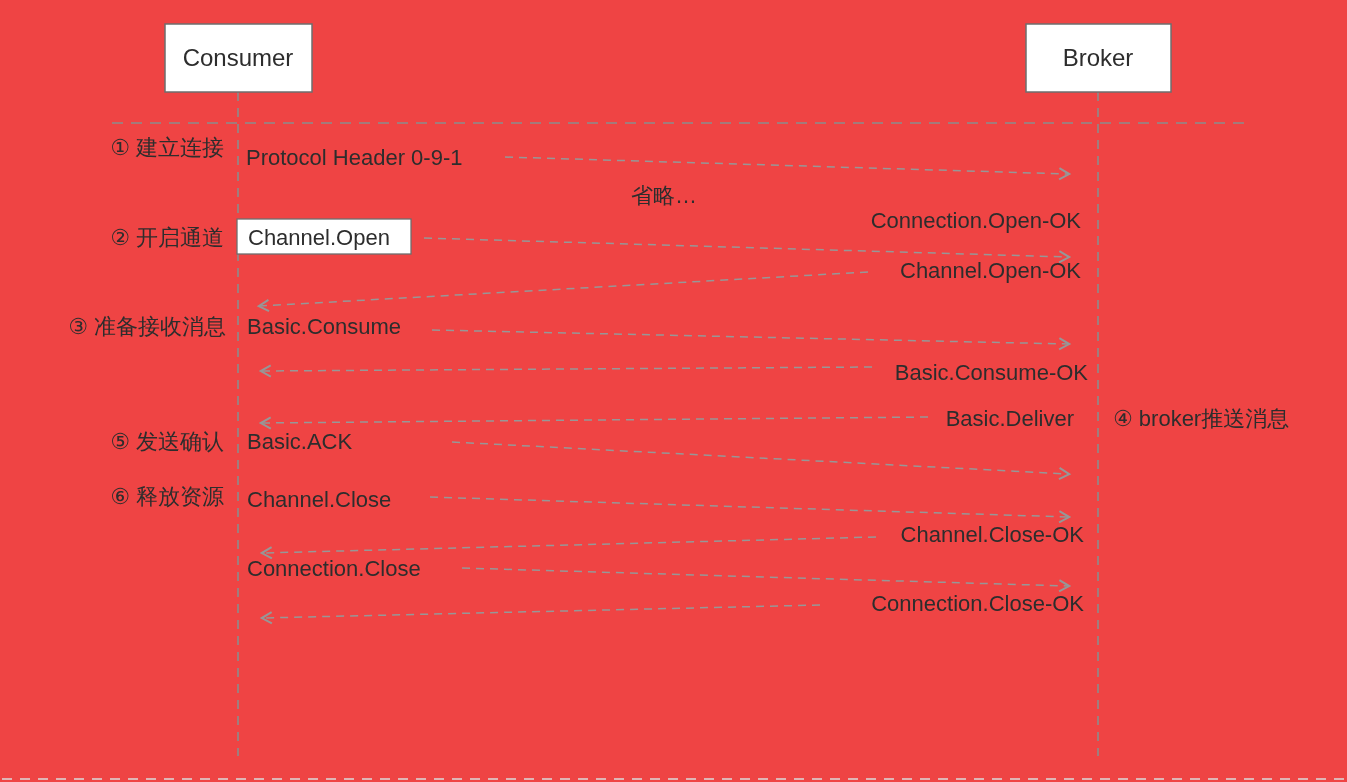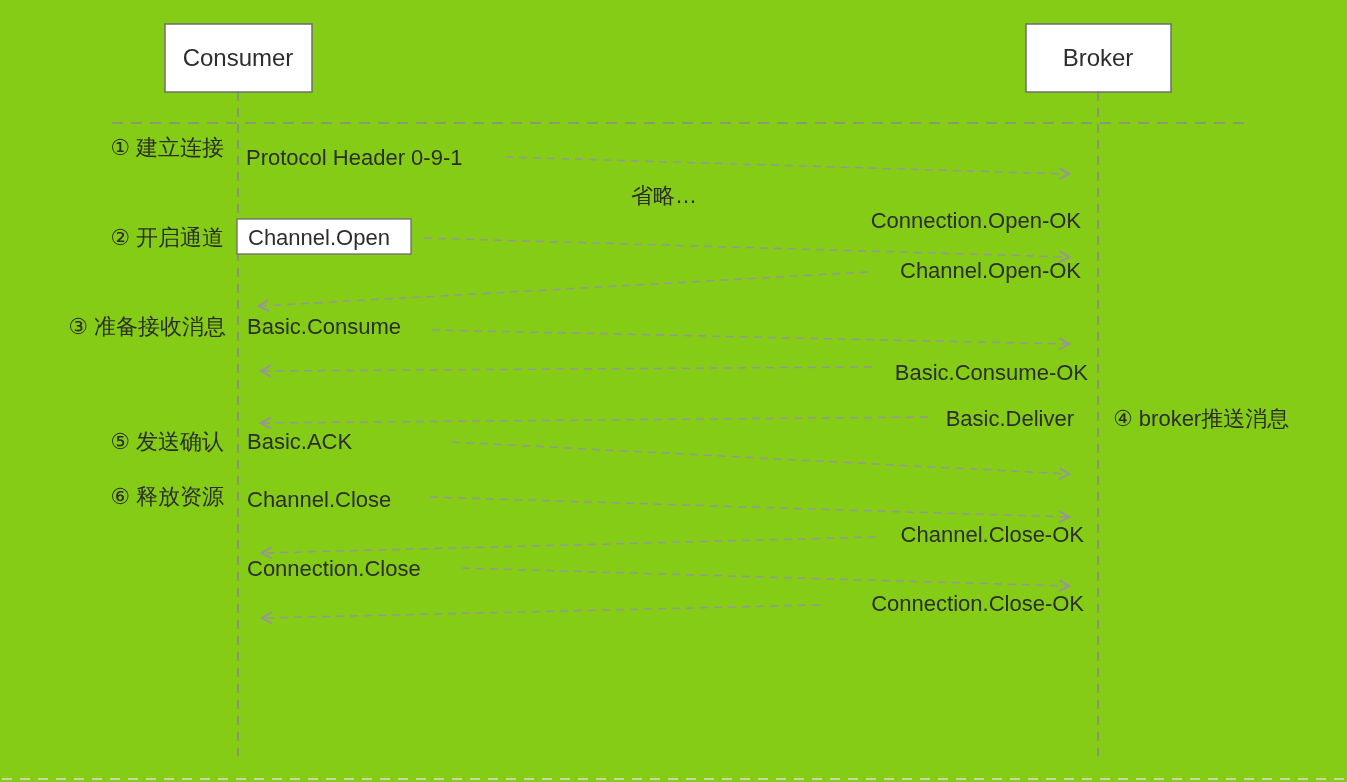--- a/index.html
+++ b/index.html
@@ -4,21 +4,21 @@
 <style>
   html, body {
     margin: 0;
     padding: 0;
     background: #ffffff;
   }
   .canvas {
     position: relative;
     width: 1347px;
     height: 782px;
-    background: #84cc16;
+    background: #ef4444;
     overflow: hidden;
   }
   svg text {
     font-family: "Liberation Sans", "DejaVu Sans", sans-serif;
     fill: #2d2d2d;
   }
   .actor-title { font-size: 24px; }
   .msg         { font-size: 22px; }
   .step        { font-size: 22px; }
   .actor-box   { fill: #ffffff; stroke: #6e6e6e; stroke-width: 1.5; }

